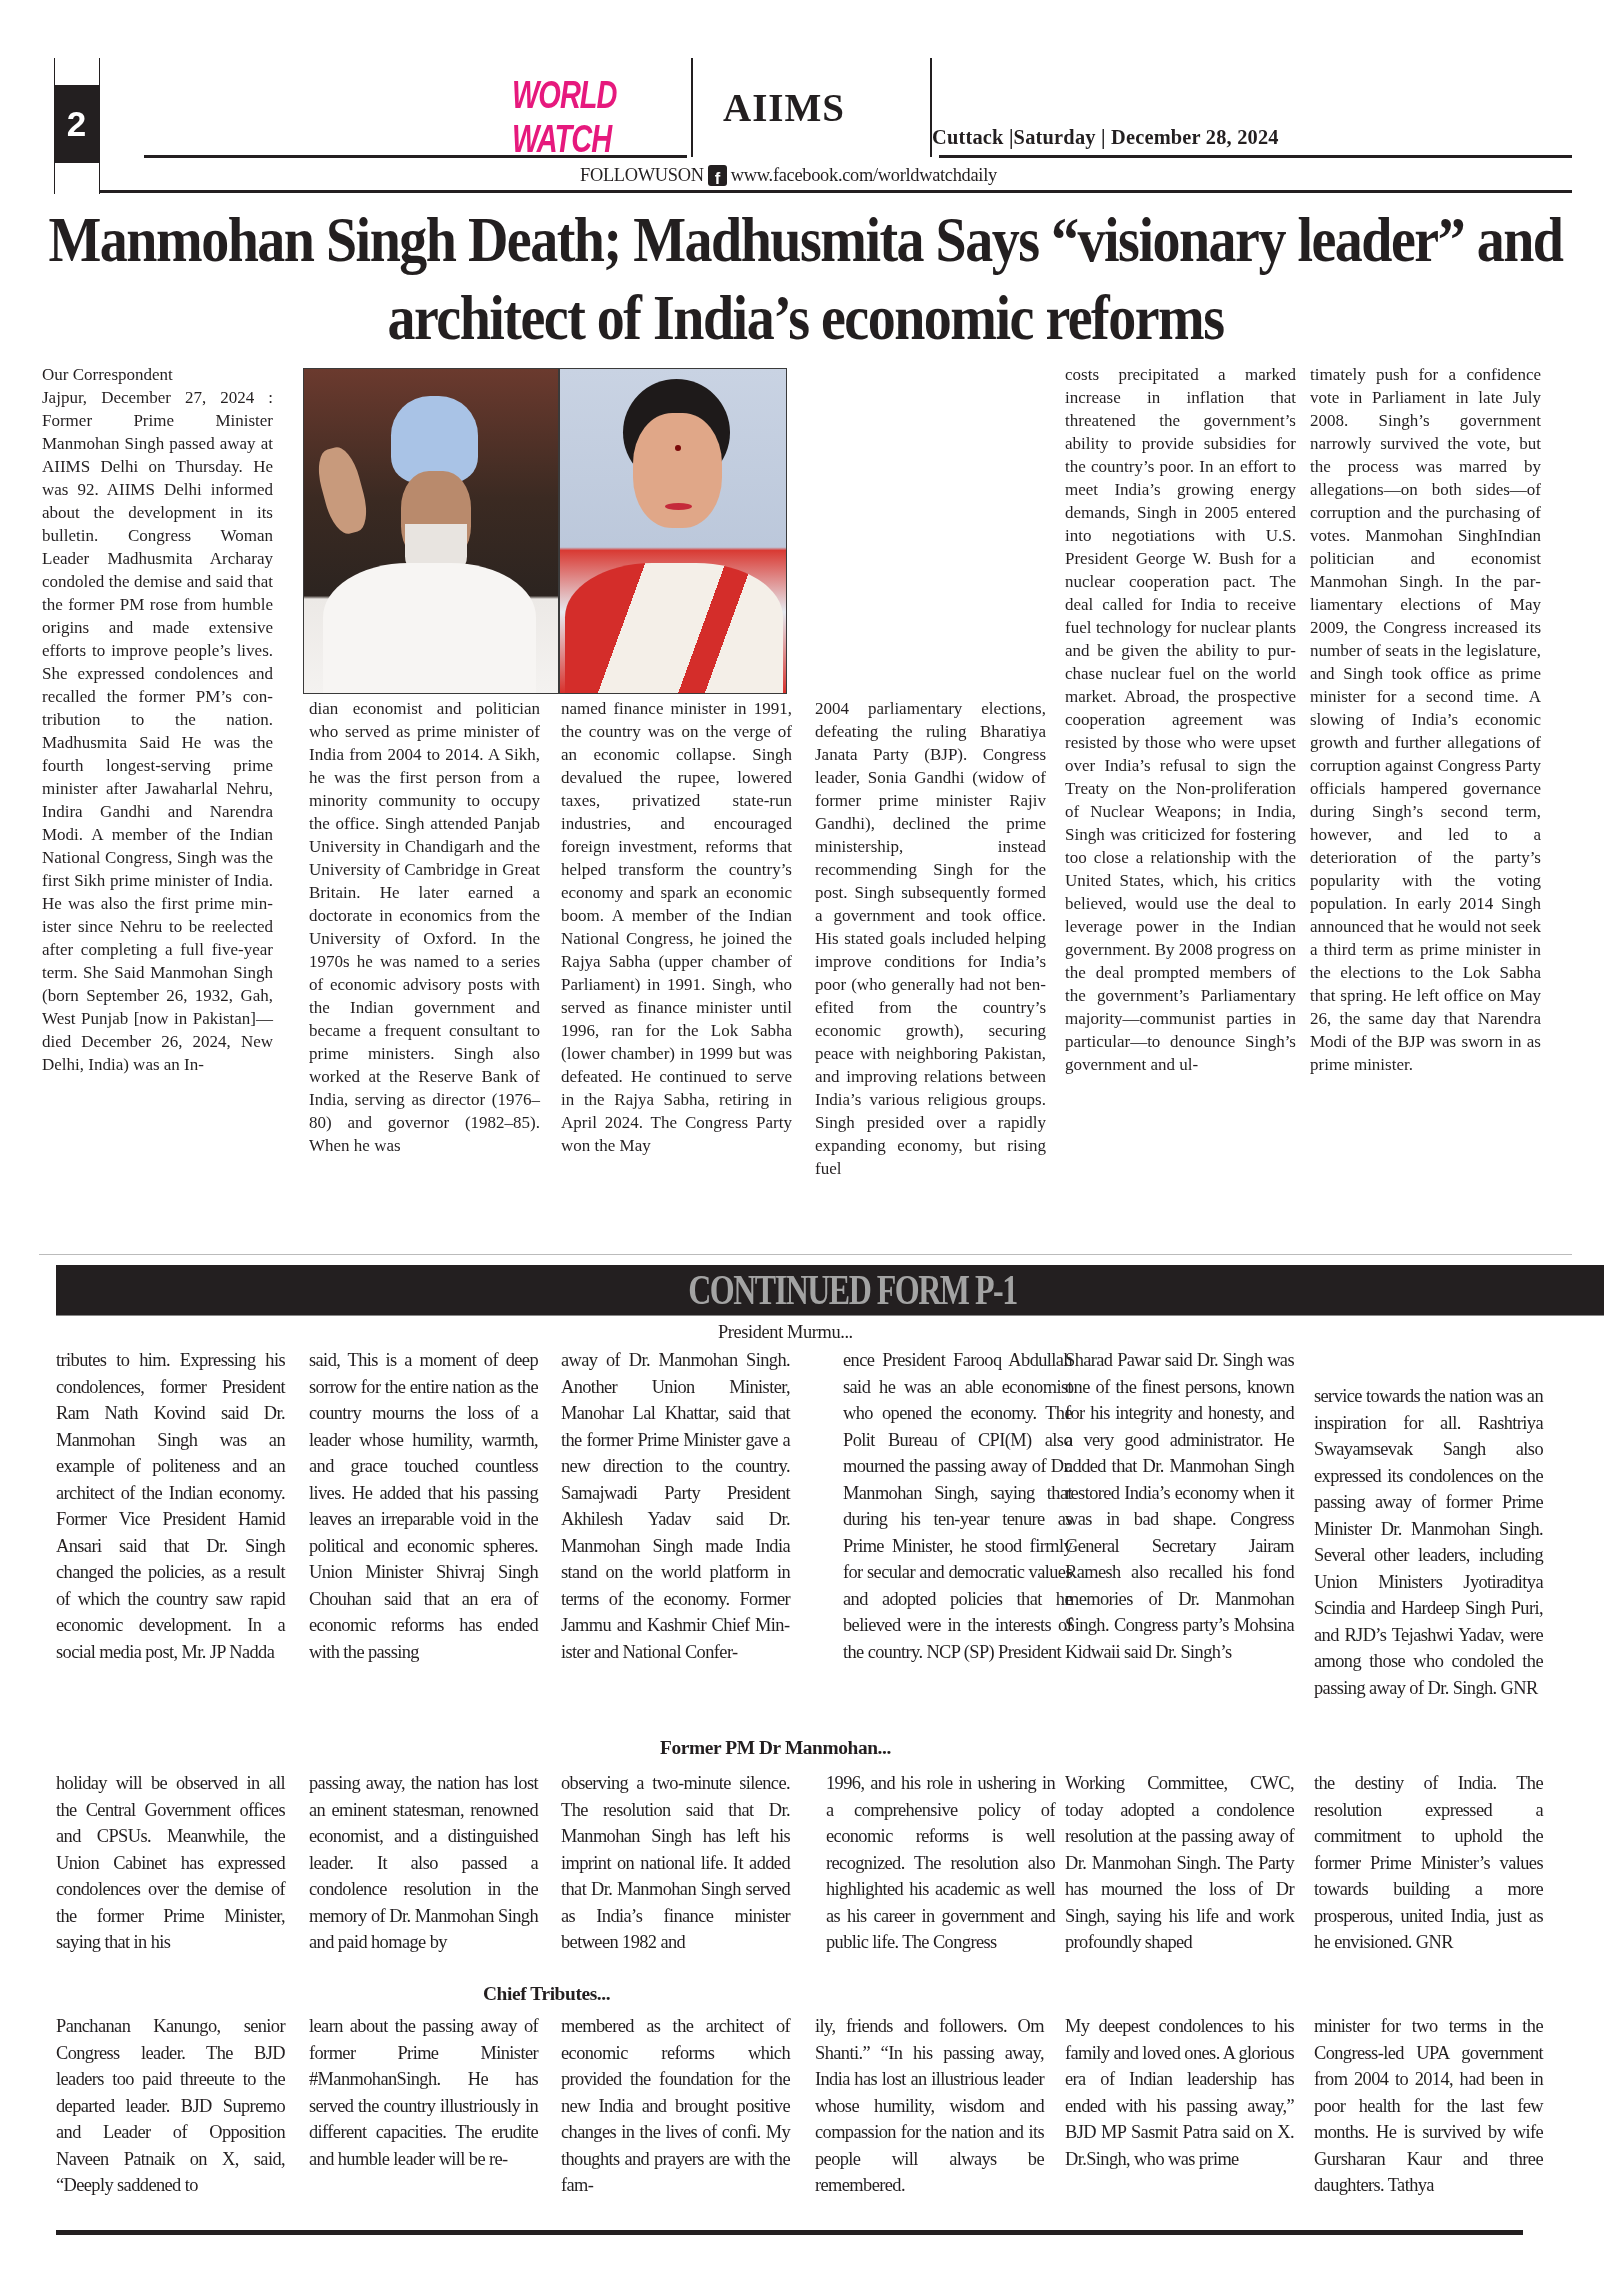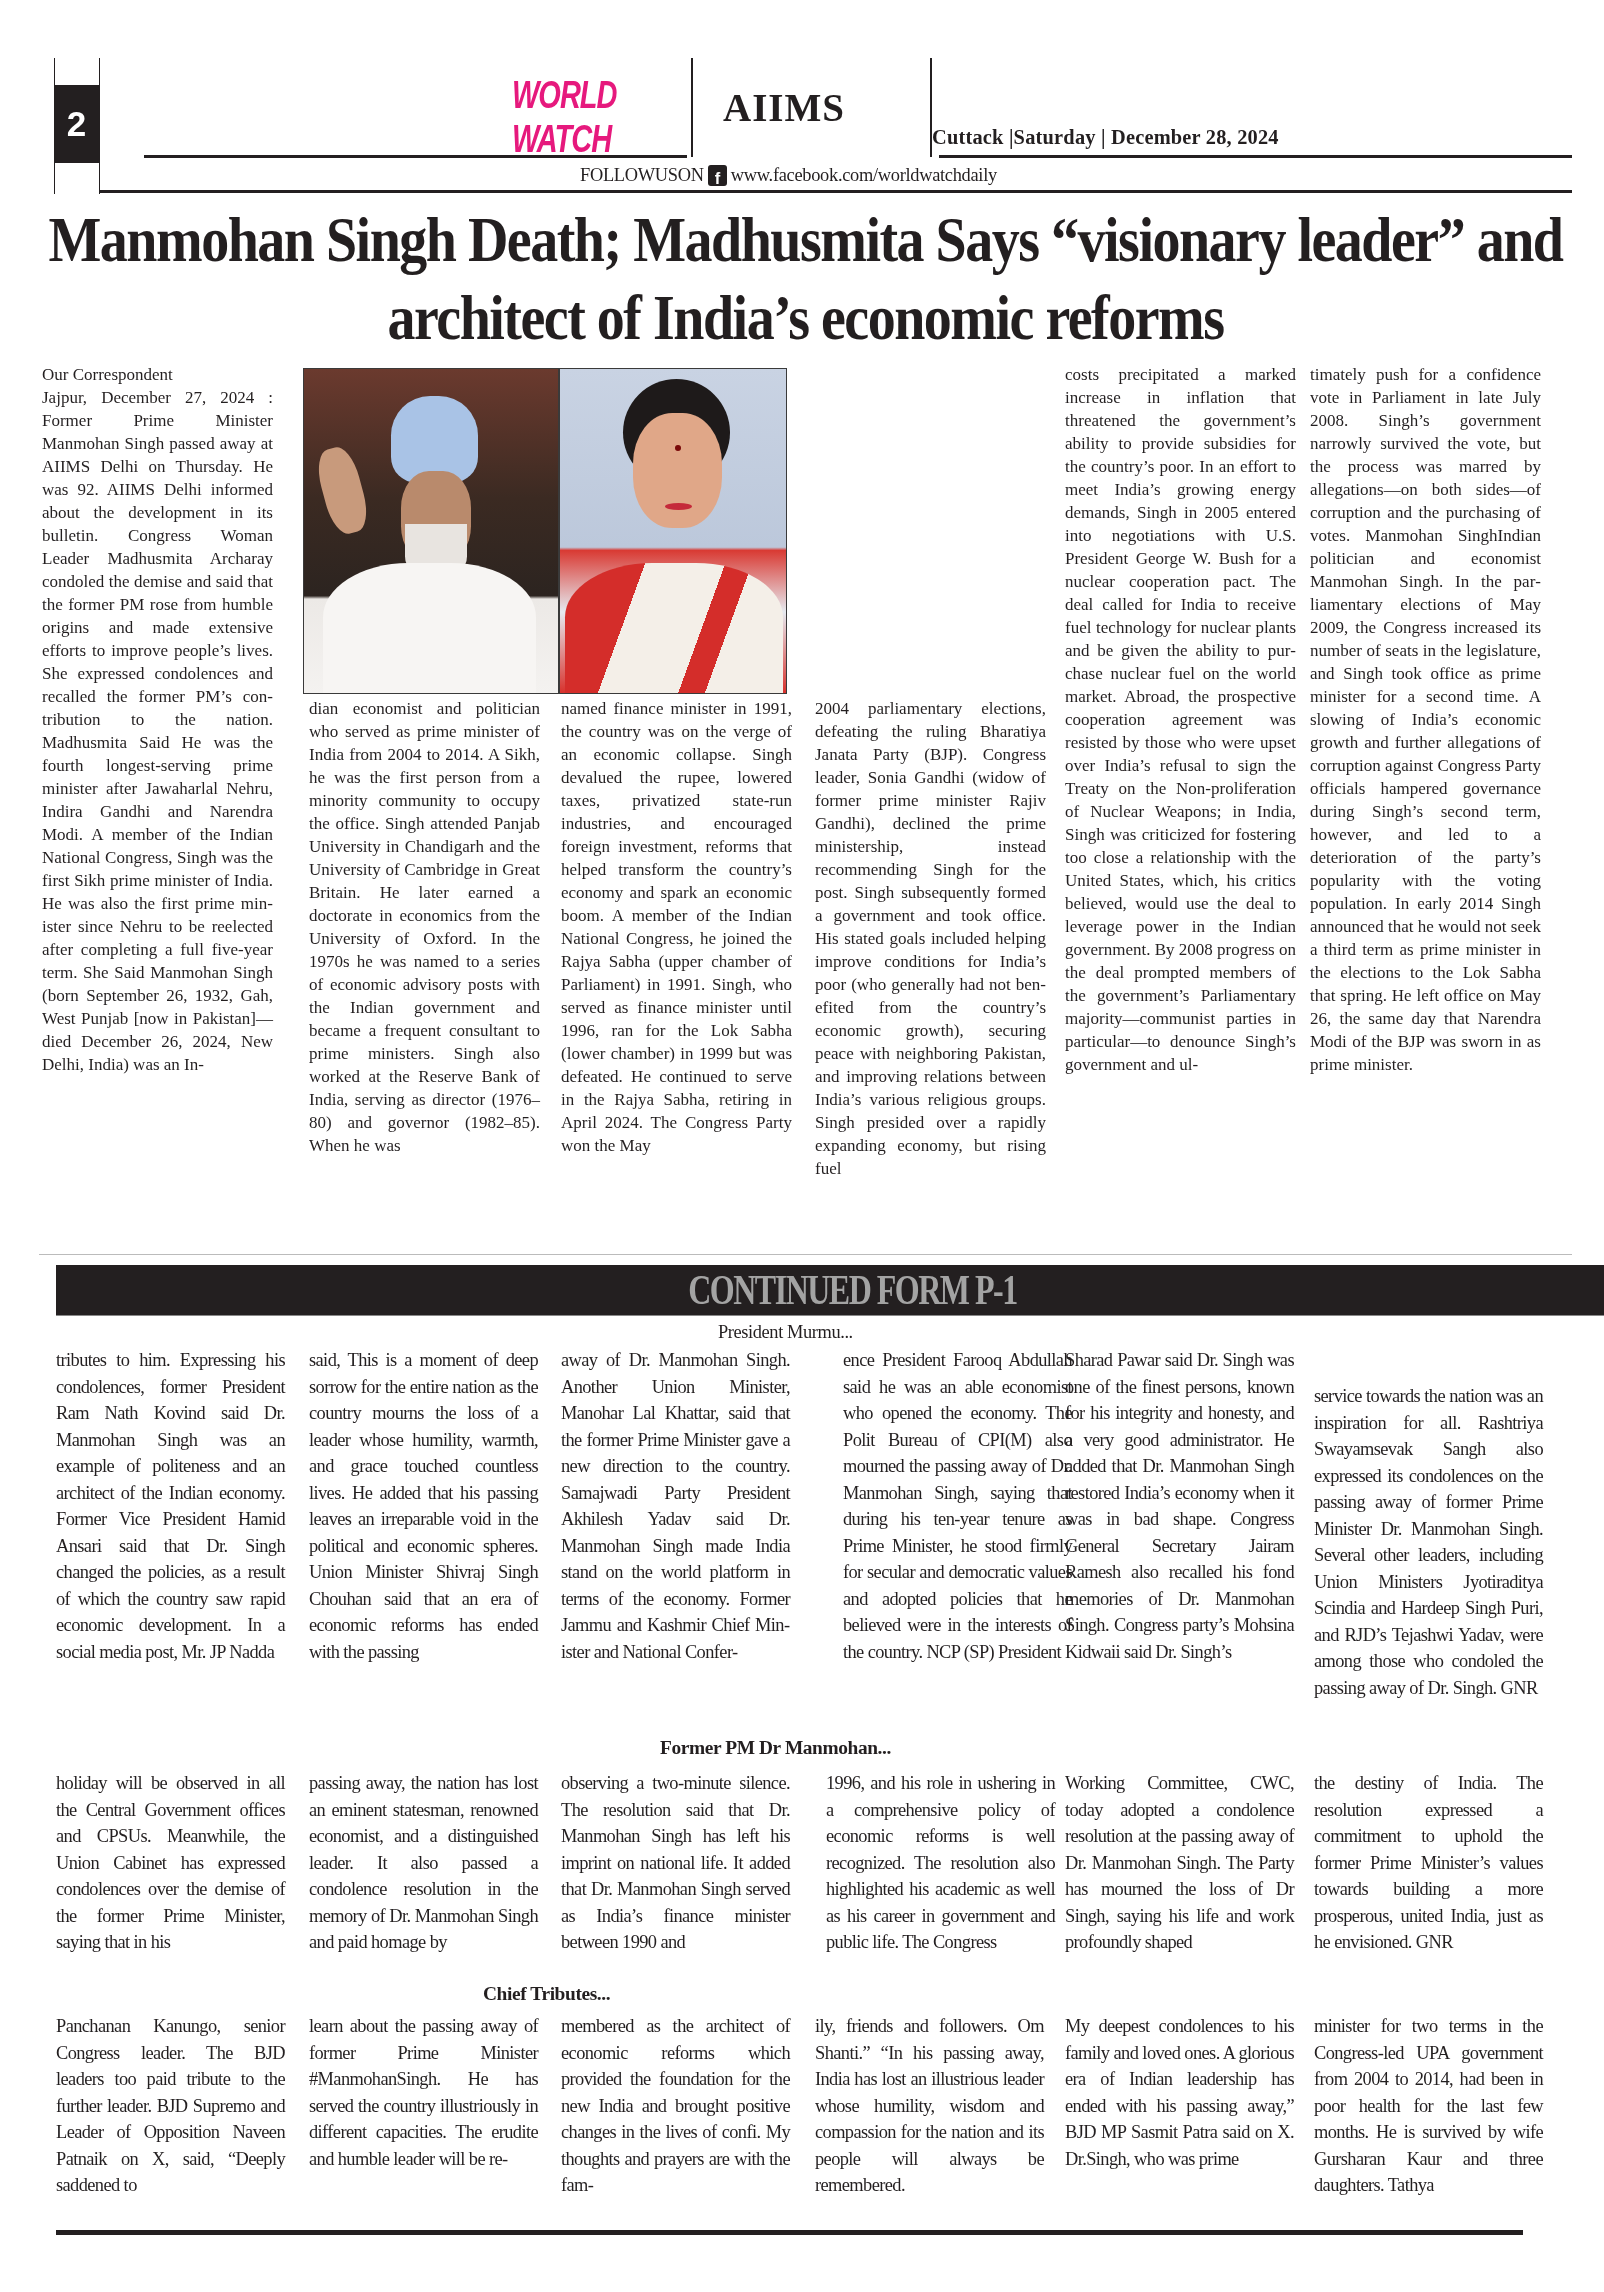--- a/index.html
+++ b/index.html
@@ -163,35 +163,35 @@
   </div>
 
 <div class="jump-head bold" style="left:660px;top:1737px;">Former PM Dr Manmohan...</div>
 <div class="col2" style="left:56px;top:1770px;width:229px;">
     <p>holiday will be observed in all the Central Government offices and CPSUs. Meanwhile, the Union Cabinet has expressed condolences over the demise of the former Prime Minister, saying that in his</p>
   </div>
 <div class="col2" style="left:309px;top:1770px;width:229px;">
     <p>passing away, the nation has lost an eminent statesman, renowned economist, and a distinguished leader. It also passed a condolence resolution in the memory of Dr. Manmohan Singh and paid homage by</p>
   </div>
 <div class="col2" style="left:561px;top:1770px;width:229px;">
-    <p>observing a two-minute silence. The resolution said that Dr. Manmohan Singh has left his imprint on national life. It added that Dr. Manmohan Singh served as India’s finance minister between 1990 and</p>
+    <p>observing a two-minute silence. The resolution said that Dr. Manmohan Singh has left his imprint on national life. It added that Dr. Manmohan Singh served as India’s finance minister between 1982 and</p>
   </div>
 <div class="col2" style="left:794px;top:1770px;width:229px;margin-left:32px;">
     <p>1996, and his role in ushering in a comprehensive policy of economic reforms is well recognized. The resolution also highlighted his academic as well as his career in government and public life. The Congress</p>
   </div>
 <div class="col2" style="left:1065px;top:1770px;width:229px;">
     <p>Working Committee, CWC, today adopted a condolence resolution at the passing away of Dr. Manmohan Singh. The Party has mourned the loss of Dr Singh, saying his life and work profoundly shaped</p>
   </div>
 <div class="col2" style="left:1314px;top:1770px;width:229px;">
     <p>the destiny of India. The resolution expressed a commitment to uphold the former Prime Minister’s values towards building a more prosperous, united India, just as he envisioned. GNR</p>
   </div>
 
 <div class="jump-head bold" style="left:483px;top:1983px;left:483px;">Chief Tributes...</div>
 <div class="col2" style="left:56px;top:2013px;width:229px;">
-    <p>Panchanan Kanungo, se­nior Congress leader. The BJD leaders too paid trib­ute to the further leader. BJD Supremo and Leader of Opposition Naveen Patnaik on X, said, “Deeply saddened to</p>
+    <p>Panchanan Kanungo, se­nior Congress leader. The BJD leaders too paid three­ute to the departed leader. BJD Supremo and Leader of Opposition Naveen Patnaik on X, said, “Deeply saddened to</p>
   </div>
 <div class="col2" style="left:309px;top:2013px;width:229px;">
     <p>learn about the passing away of former Prime Minister #ManmohanSingh. He has served the country il­lustriously in different ca­pacities. The erudite and humble leader will be re-</p>
   </div>
 <div class="col2" style="left:561px;top:2013px;width:229px;">
     <p>membered as the archi­tect of economic reforms which provided the foun­dation for the new India and brought positive changes in the lives of confi. My thoughts and prayers are with the fam-</p>
   </div>
 <div class="col2" style="left:815px;top:2013px;width:229px;">
     <p>ily, friends and followers. Om Shanti.” “In his passing away, India has lost an illustrious leader whose humility, wisdom and compassion for the nation and its people will always be remembered.</p>
   </div>

